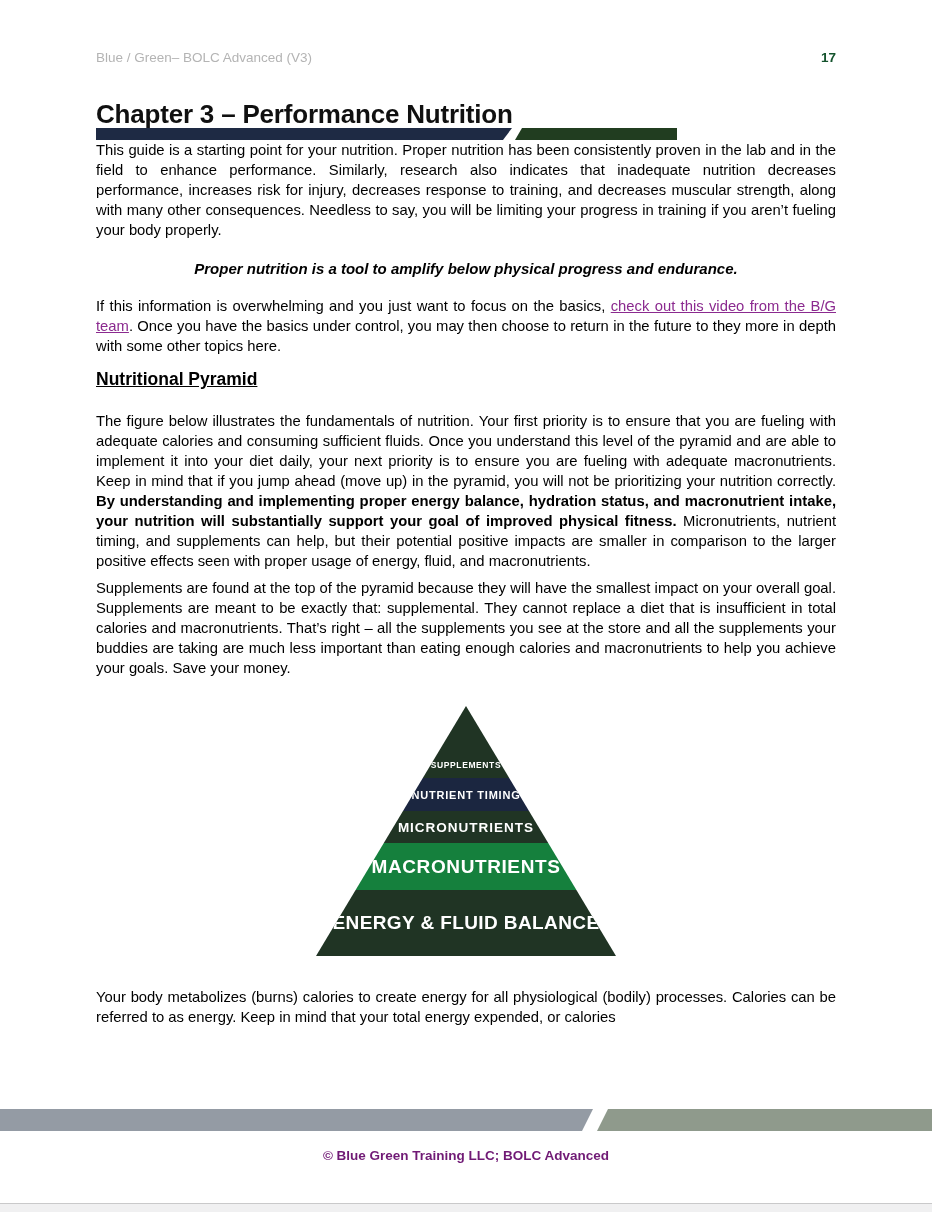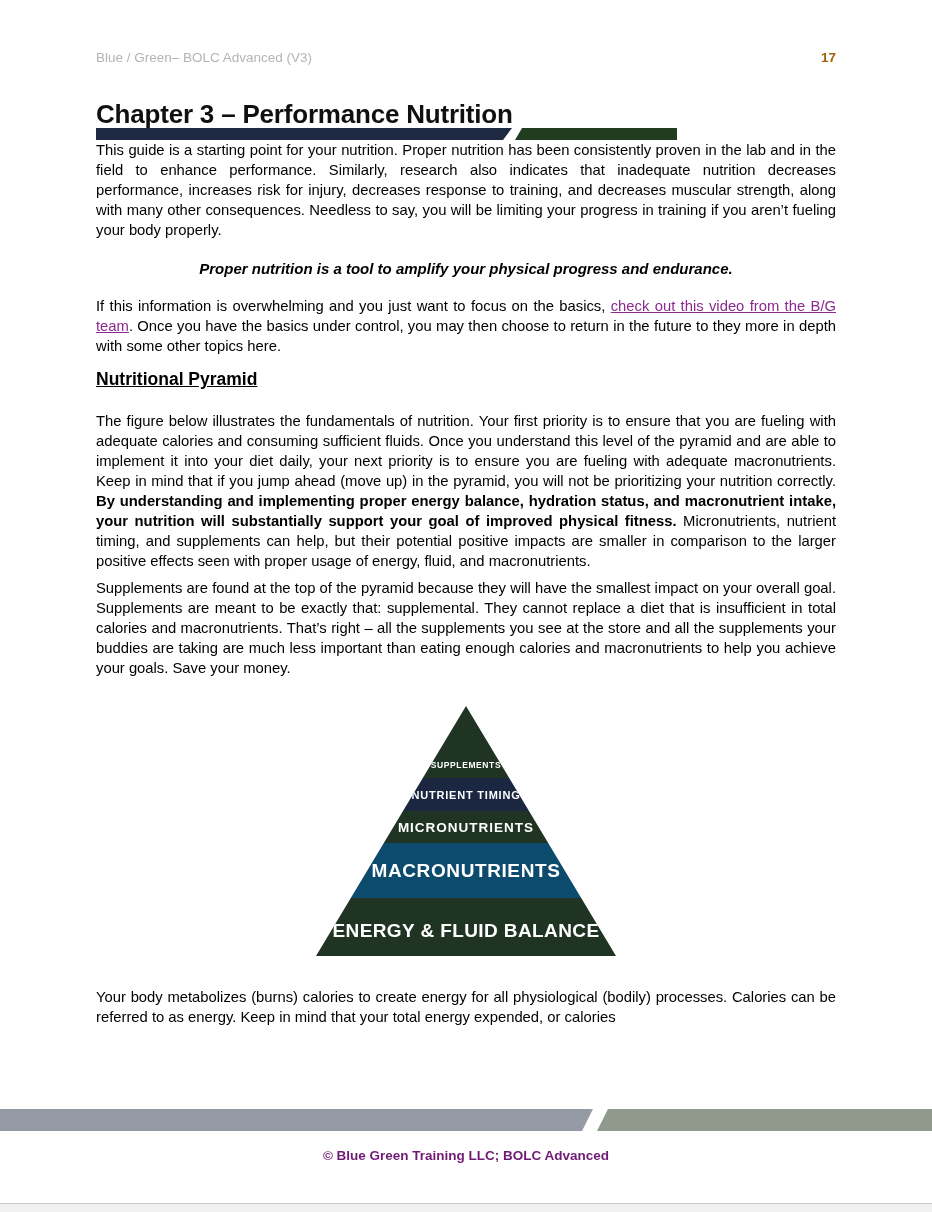--- a/index.html
+++ b/index.html
@@ -5,21 +5,21 @@
   html,body { margin:0; padding:0; background:#ffffff; }
   .page {
     position:relative; width:932px; height:1212px; background:#ffffff;
     overflow:hidden; font-family:"Liberation Sans", sans-serif; color:#000;
   }
 
   
   .header-row { position:absolute; top:50px; left:96px; right:96px;
     display:flex; justify-content:space-between; align-items:baseline; }
   .header-left { color:#b4b4b4; font-size:13.5px; }
-  .page-num { font-weight:bold; font-size:13.5px; color:#a16207; }
+  .page-num { font-weight:bold; font-size:13.5px; color:#14532d; }
 
   
   .content { position:absolute; top:100px; left:96px; width:740px; }
   h1.title { margin:0; font-size:26px; line-height:28px; font-weight:bold;
     color:#101010; letter-spacing:-0.2px; }
   .title-bar { position:relative; height:12px; }
   .title-bar .seg-navy { position:absolute; left:0; top:0; width:416px; height:100%;
     background:#1e2a44; clip-path:polygon(0 0, 100% 0, calc(100% - 9px) 100%, 0 100%); }
   .title-bar .seg-green { position:absolute; left:419px; top:0; width:162px; height:100%;
     background:#213d20; clip-path:polygon(7px 0, 100% 0, 100% 100%, 0 100%); }
@@ -39,21 +39,21 @@
   
   .figure { margin-top:28px; display:flex; justify-content:center; }
   .pyramid { width:300px; height:250px;
     clip-path:polygon(50% 0, 100% 100%, 0 100%); }
   .band { display:flex; align-items:center; justify-content:center;
     color:#ffffff; font-weight:bold; white-space:nowrap; box-sizing:border-box; }
   .b1 { height:72px; background:#203424; align-items:flex-end;
         padding-bottom:8px; font-size:8.5px; letter-spacing:0.6px; }
   .b2 { height:33px; background:#1b2640; font-size:11px;  letter-spacing:0.8px; }
   .b3 { height:32px; background:#203424; font-size:13.5px; letter-spacing:1px; }
-  .b4 { height:55px; background:#0c4a6e; font-size:19px;  letter-spacing:0.6px; }
+  .b4 { height:47px; background:#15803d; font-size:19px;  letter-spacing:0.6px; }
   .b5 { height:66px; background:#203424; font-size:19px;  letter-spacing:0.4px; }
 
   
   .footer-bar { position:absolute; top:1109px; left:0; right:0; height:22px; }
   .fgray { position:absolute; left:0; top:0; width:593px; height:100%;
     background:#949ba4; clip-path:polygon(0 0, 100% 0, calc(100% - 11px) 100%, 0 100%); }
   .fsage { position:absolute; left:597px; right:0; top:0; height:100%;
     background:#8f9a8c; clip-path:polygon(11px 0, 100% 0, 100% 100%, 0 100%); }
   .footer-text { position:absolute; top:1148px; left:0; right:0;
     text-align:center; font-weight:bold; font-size:13.5px; color:#701a75; }
@@ -74,21 +74,21 @@
 
     <h1 class="title">Chapter 3 – Performance Nutrition</h1>
 
     <div class="title-bar">
       <div class="seg-navy"></div>
       <div class="seg-green"></div>
     </div>
 
     <p class="p-intro">This guide is a starting point for your nutrition. Proper nutrition has been consistently proven in the lab and in the field to enhance performance. Similarly, research also indicates that inadequate nutrition decreases performance, increases risk for injury, decreases response to training, and decreases muscular strength, along with many other consequences. Needless to say, you will be limiting your progress in training if you aren’t fueling your body properly.</p>
 
-    <p class="tagline">Proper nutrition is a tool to amplify your physical progress and endurance.</p>
+    <p class="tagline">Proper nutrition is a tool to amplify below physical progress and endurance.</p>
 
     <p class="p-video"><span>If this information is overwhelming and you just want to focus on the basics, </span><a class="doc-link">check out this video from the B/G team</a><span>. Once you have the basics under control, you may then choose to return in the future to they more in depth with some other topics here.</span></p>
 
     <h2 class="section">Nutritional Pyramid</h2>
 
     <p class="p-pyramid"><span>The figure below illustrates the fundamentals of nutrition. Your first priority is to ensure that you are fueling with adequate calories and consuming sufficient fluids. Once you understand this level of the pyramid and are able to implement it into your diet daily, your next priority is to ensure you are fueling with adequate macronutrients. Keep in mind that if you jump ahead (move up) in the pyramid, you will not be prioritizing your nutrition correctly. </span><b>By understanding and implementing proper energy balance, hydration status, and macronutrient intake, your nutrition will substantially support your goal of improved physical fitness.</b><span> Micronutrients, nutrient timing, and supplements can help, but their potential positive impacts are smaller in comparison to the larger positive effects seen with proper usage of energy, fluid, and macronutrients.</span></p>
 
     <p class="p-supp">Supplements are found at the top of the pyramid because they will have the smallest impact on your overall goal. Supplements are meant to be exactly that: supplemental. They cannot replace a diet that is insufficient in total calories and macronutrients. That’s right – all the supplements you see at the store and all the supplements your buddies are taking are much less important than eating enough calories and macronutrients to help you achieve your goals. Save your money.</p>
 
     <div class="figure">

